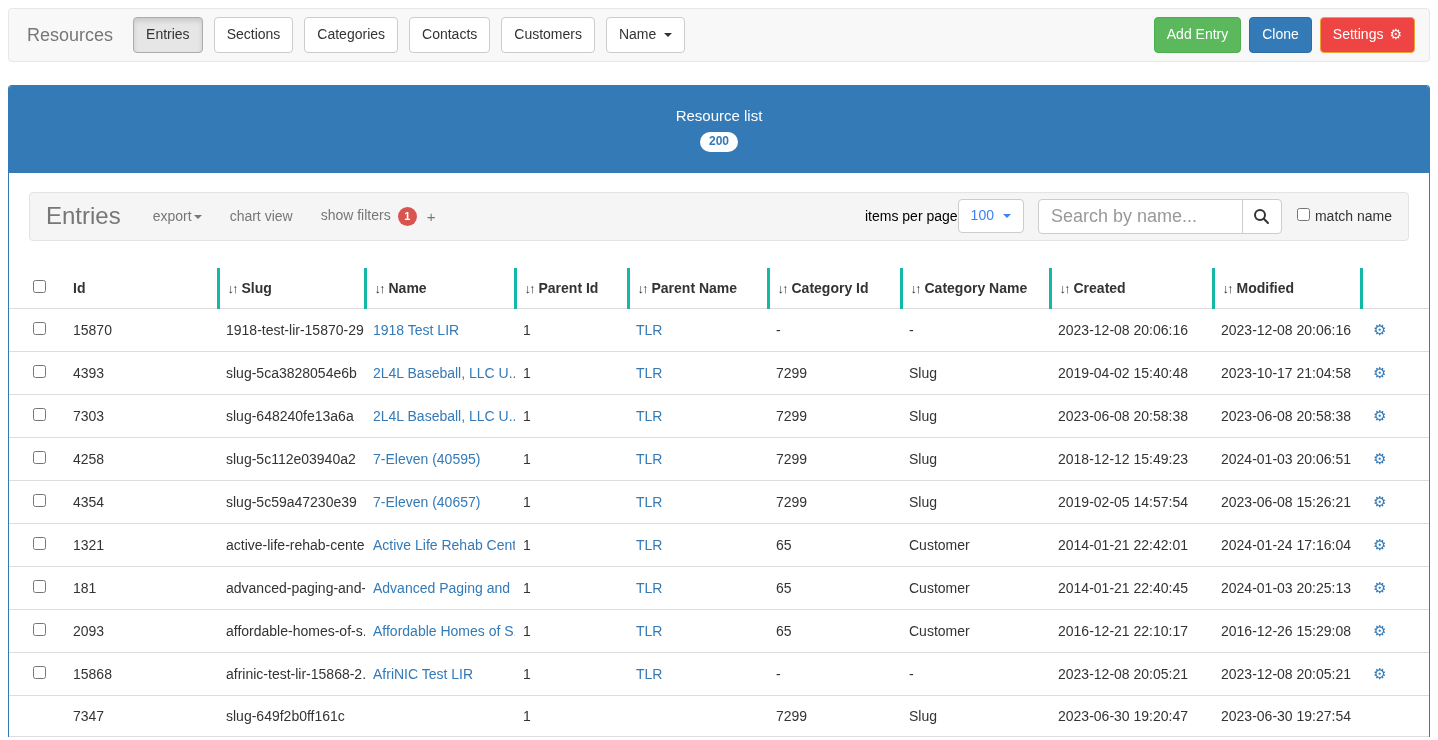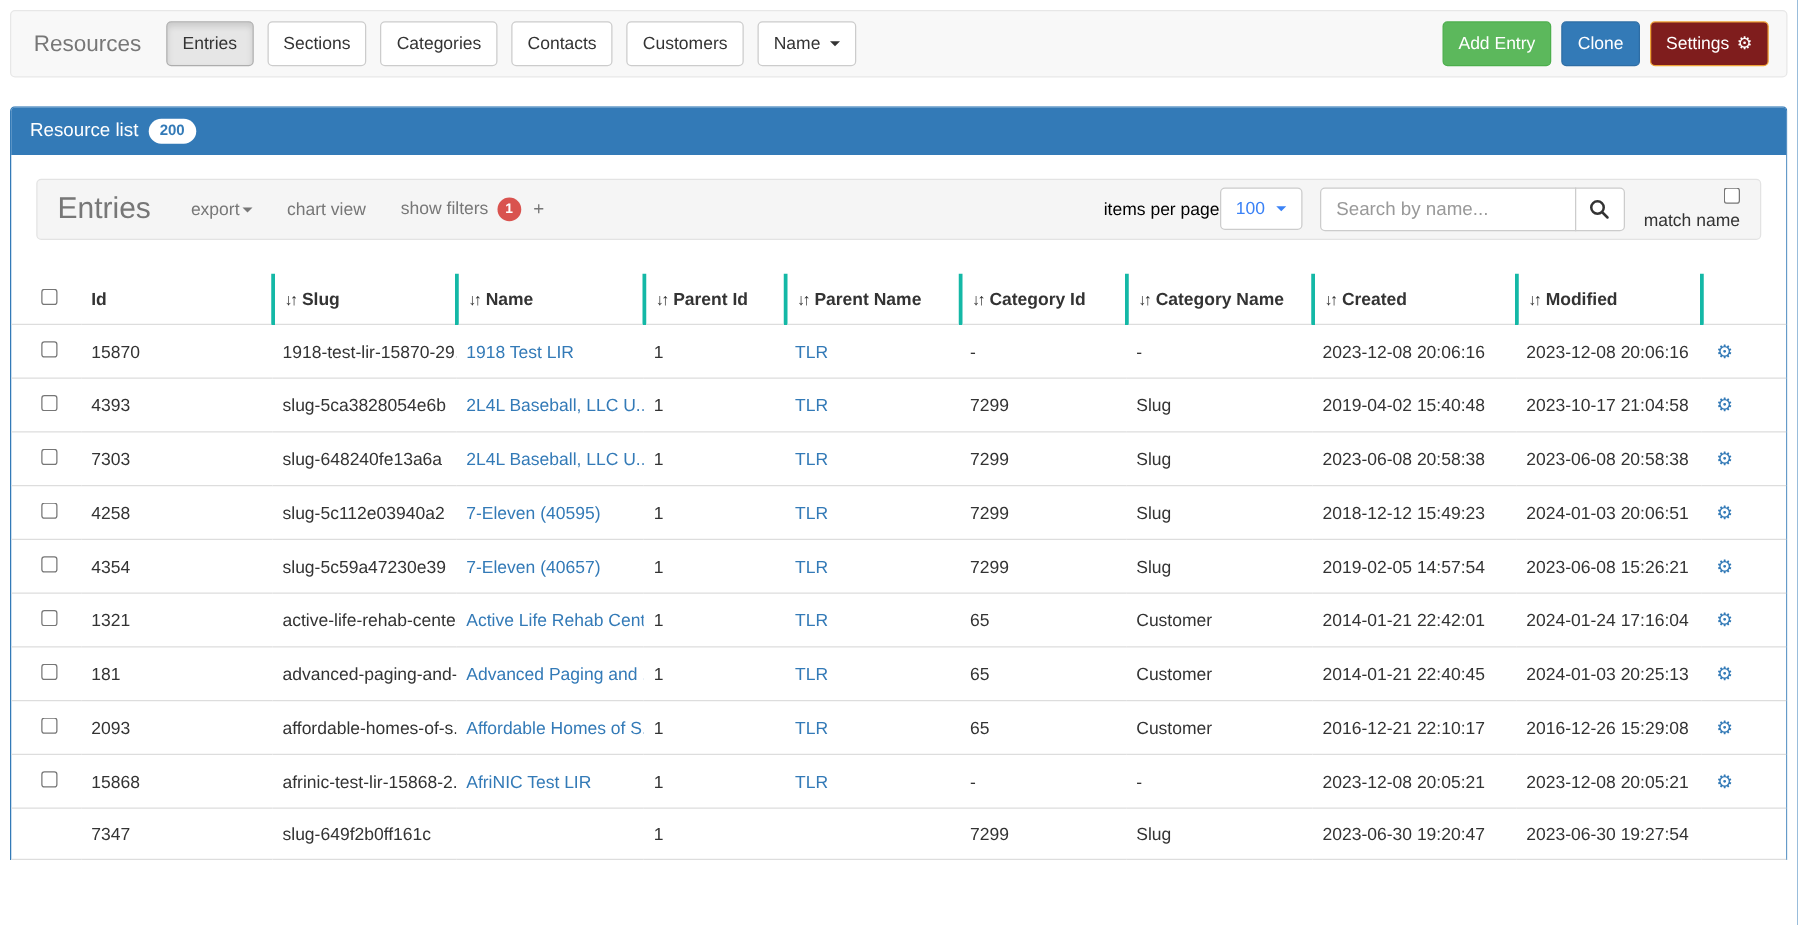--- a/index.html
+++ b/index.html
@@ -21,32 +21,32 @@
     display: inline-flex; align-items: center; gap: 6px;
     padding: 7px 12px; border: 1px solid #ccc; border-radius: 4px;
     background: #fff; color: #333; font-size: 14px; line-height: 1.42;
     cursor: pointer; white-space: nowrap;
   }
   .nav-tabs { display: flex; gap: 11px; }
   .btn.active { background: #e6e6e6; border-color: #adadad; box-shadow: inset 0 3px 5px rgba(0,0,0,.125); }
   .nav-actions { margin-left: auto; display: flex; gap: 8px; }
   .btn-success { background: #5cb85c; border-color: #4cae4c; color: #fff; }
   .btn-primary { background: #337ab7; border-color: #2e6da4; color: #fff; }
-  .btn-warning { background: #7f1d1d; border-color: #eea236; color: #fff; justify-content: flex-end; }
+  .btn-warning { background: #ef4444; border-color: #eea236; color: #fff; justify-content: flex-end; }
   .caret {
     display: inline-block; width: 0; height: 0; margin-left: 2px;
     border-left: 4px solid transparent; border-right: 4px solid transparent;
     border-top: 4px solid currentColor; vertical-align: middle;
   }
 
   
   .panel { margin: 0 8px; border: 1px solid #337ab7; border-bottom: none; border-radius: 4px 4px 0 0; }
   .panel-heading {
-    background: #337ab7; color: #fff; padding: 9px 15px; font-size: 15px;
-    display: flex; align-items: center; gap: 8px; border-radius: 3px 3px 0 0;
+    background: #337ab7; color: #fff; padding: 21px 15px; font-size: 15px;
+    display: flex; align-items: center; gap: 8px; border-radius: 3px 3px 0 0; flex-direction: column;
   }
   .count-badge {
     background: #fff; color: #337ab7; border-radius: 10px;
     padding: 2px 9px; font-size: 12px; font-weight: bold; line-height: 1.3;
   }
   .panel-body { padding-top: 19px; }
 
   
   .well {
     margin: 0 20px 27px; background: #f5f5f5; border: 1px solid #e3e3e3;
@@ -60,30 +60,30 @@
     width: 19px; height: 19px; font-size: 11px; font-weight: bold;
     margin-left: 7px; vertical-align: middle;
   }
   .plus-link { color: #777; font-size: 15px; cursor: pointer; margin-right: 0; }
   .right-controls { margin-left: auto; display: flex; align-items: center; }
   .ipp-label { color: #000000; }
   .select-btn { padding: 6px 12px; color: #3b82f6; gap: 7px; }
   .search-group { display: flex; margin-left: 14px; }
   .search-input {
     width: 205px; height: 35px; border: 1px solid #ccc; border-radius: 4px 0 0 4px;
-    padding: 6px 12px; font-size: 15px; color: #555; background: #fff; outline: none;
+    padding: 6px 12px; font-size: 18px; color: #555; background: #fff; outline: none;
     font-family: "Liberation Sans", sans-serif;
   }
   .search-input::placeholder { color: #999; }
   .search-btn {
     width: 40px; height: 35px; margin-left: -1px;
     border: 1px solid #ccc; border-radius: 0 4px 4px 0; background: #fff;
     display: inline-flex; align-items: center; justify-content: center; cursor: pointer;
   }
-  .match { display: flex; align-items: flex-end; gap: 5px; margin-left: 15px; color: #333; flex-direction: column; }
+  .match { display: flex; align-items: flex-start; gap: 5px; margin-left: 15px; color: #333; }
   .match input { width: 13px; height: 13px; margin: 0; }
 
   
   table.grid { width: 100%; border-collapse: collapse; table-layout: fixed; }
   .grid th {
     text-align: left; font-weight: bold; color: #333; font-size: 14px;
     padding: 12px 8px; white-space: nowrap; overflow: hidden;
   }
   .grid th.sep { border-left: 3px solid #14b8a6; }
   .grid td {

